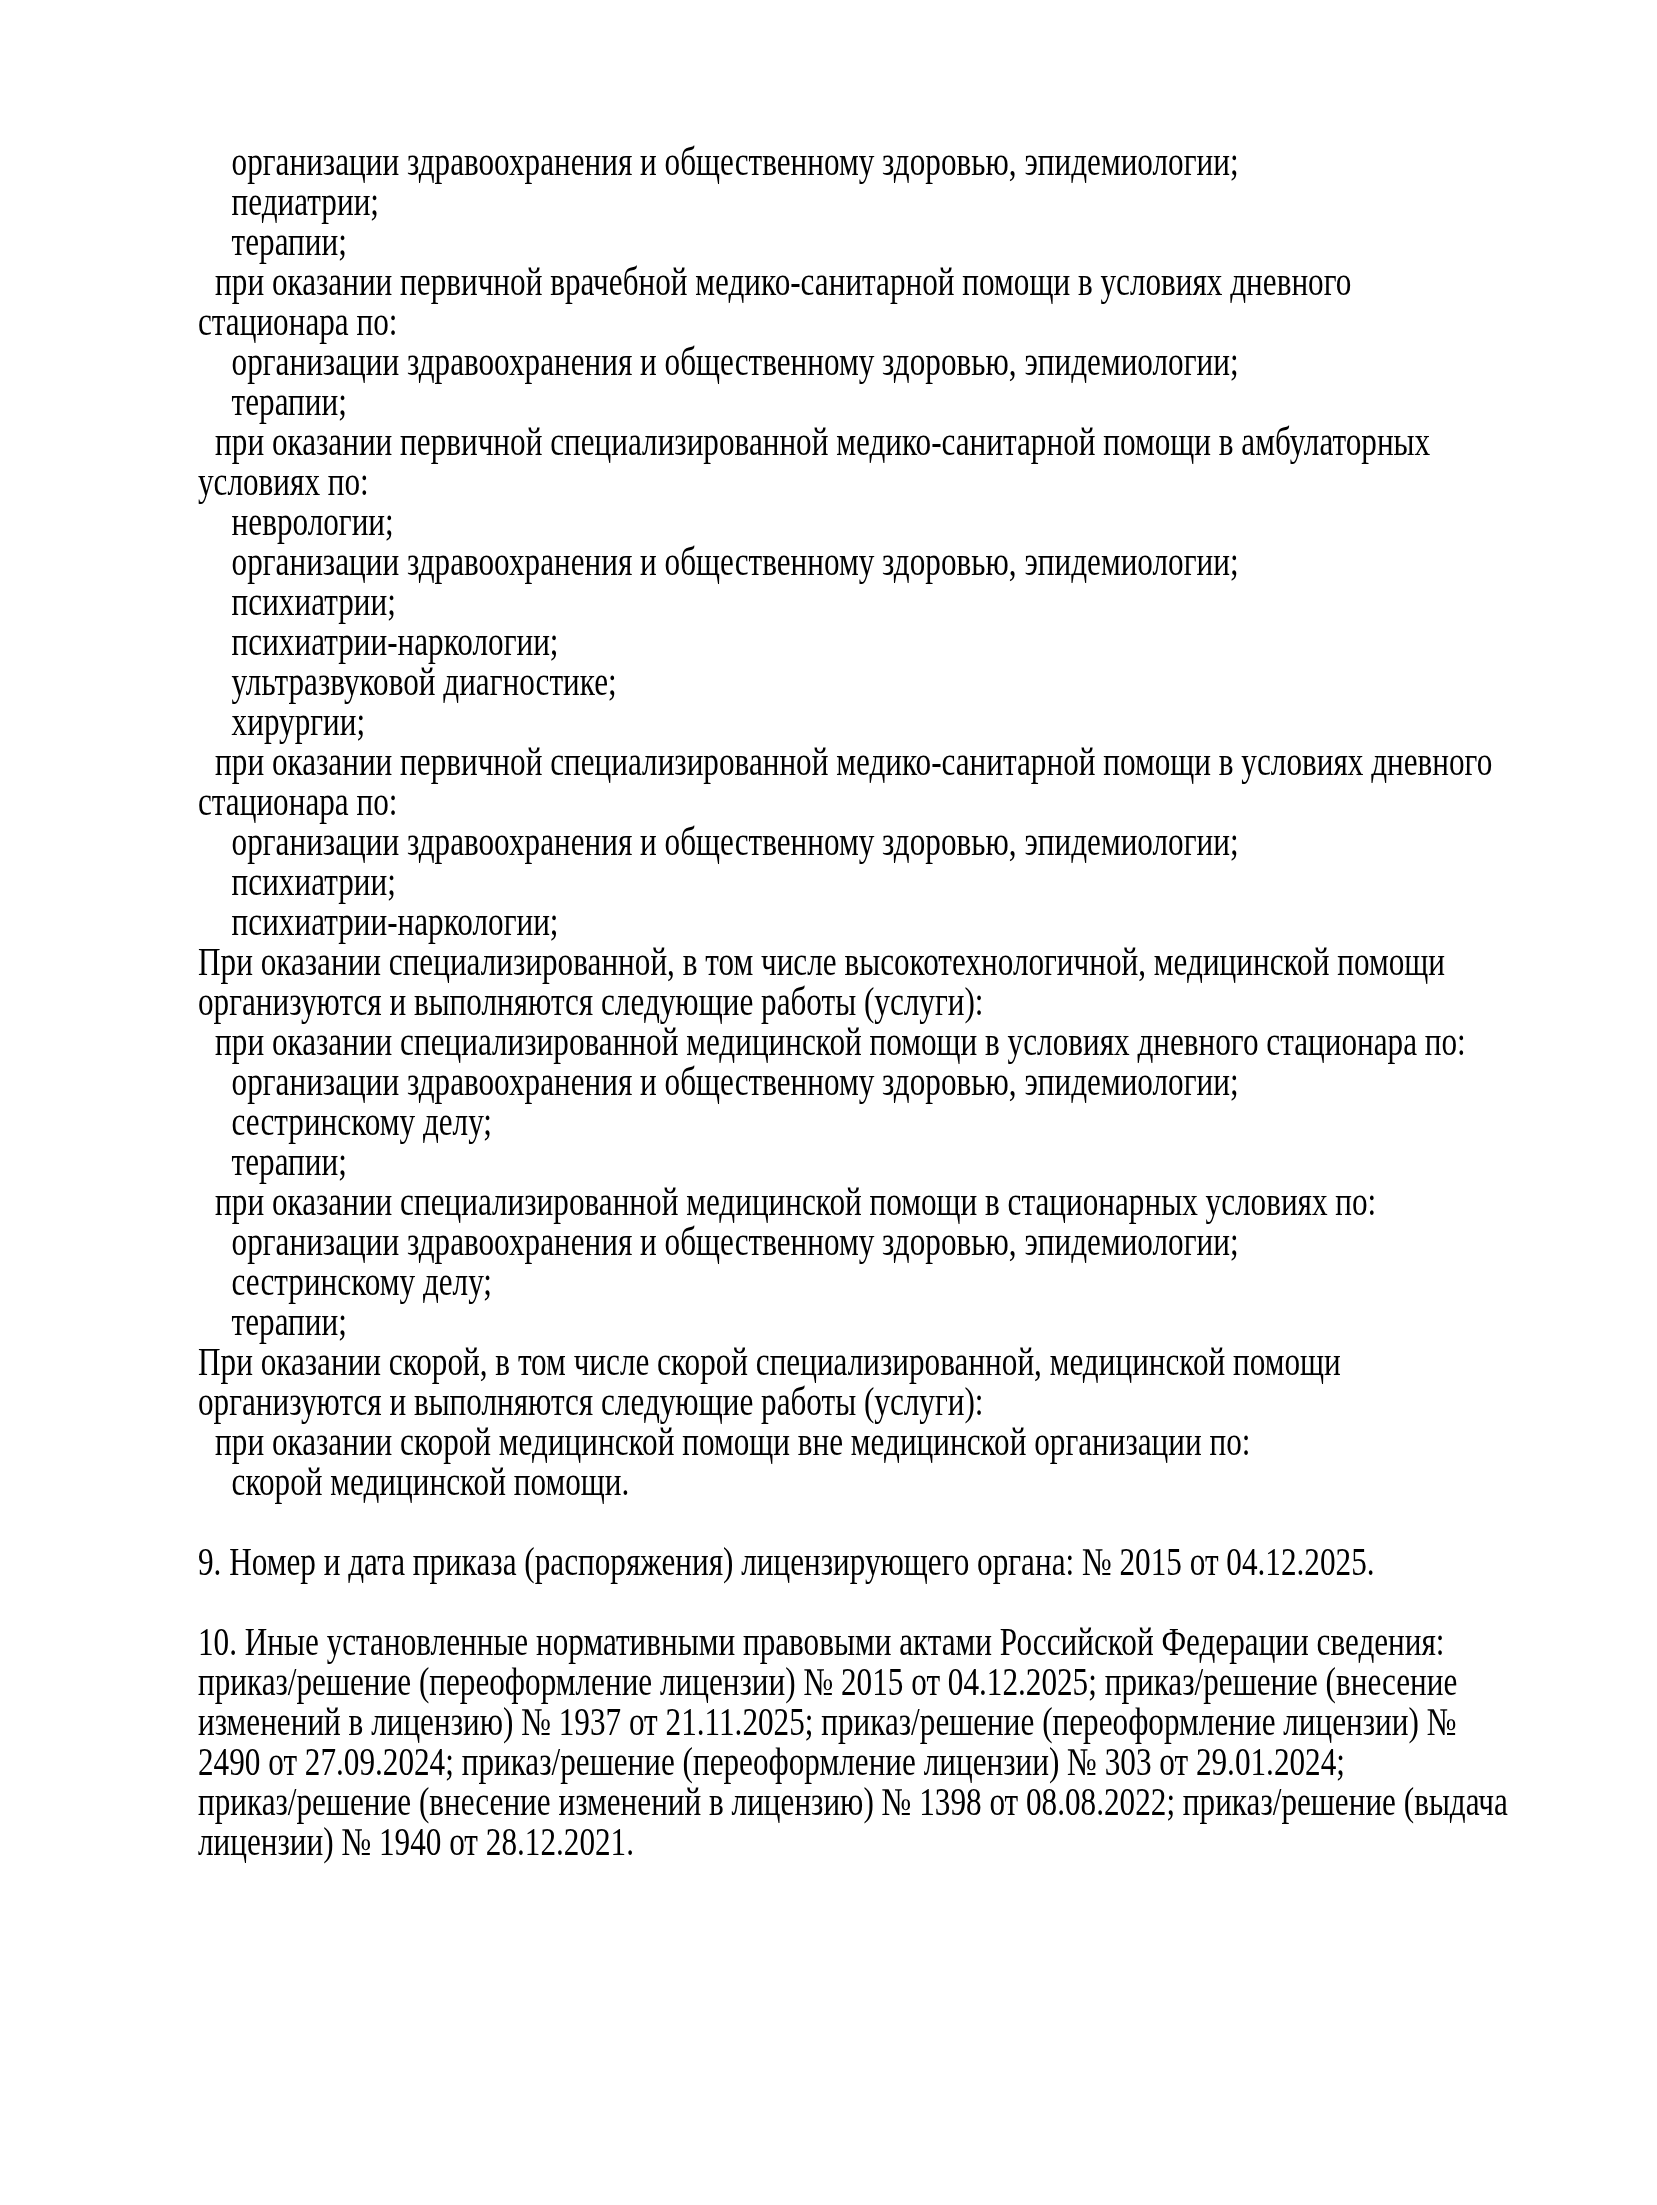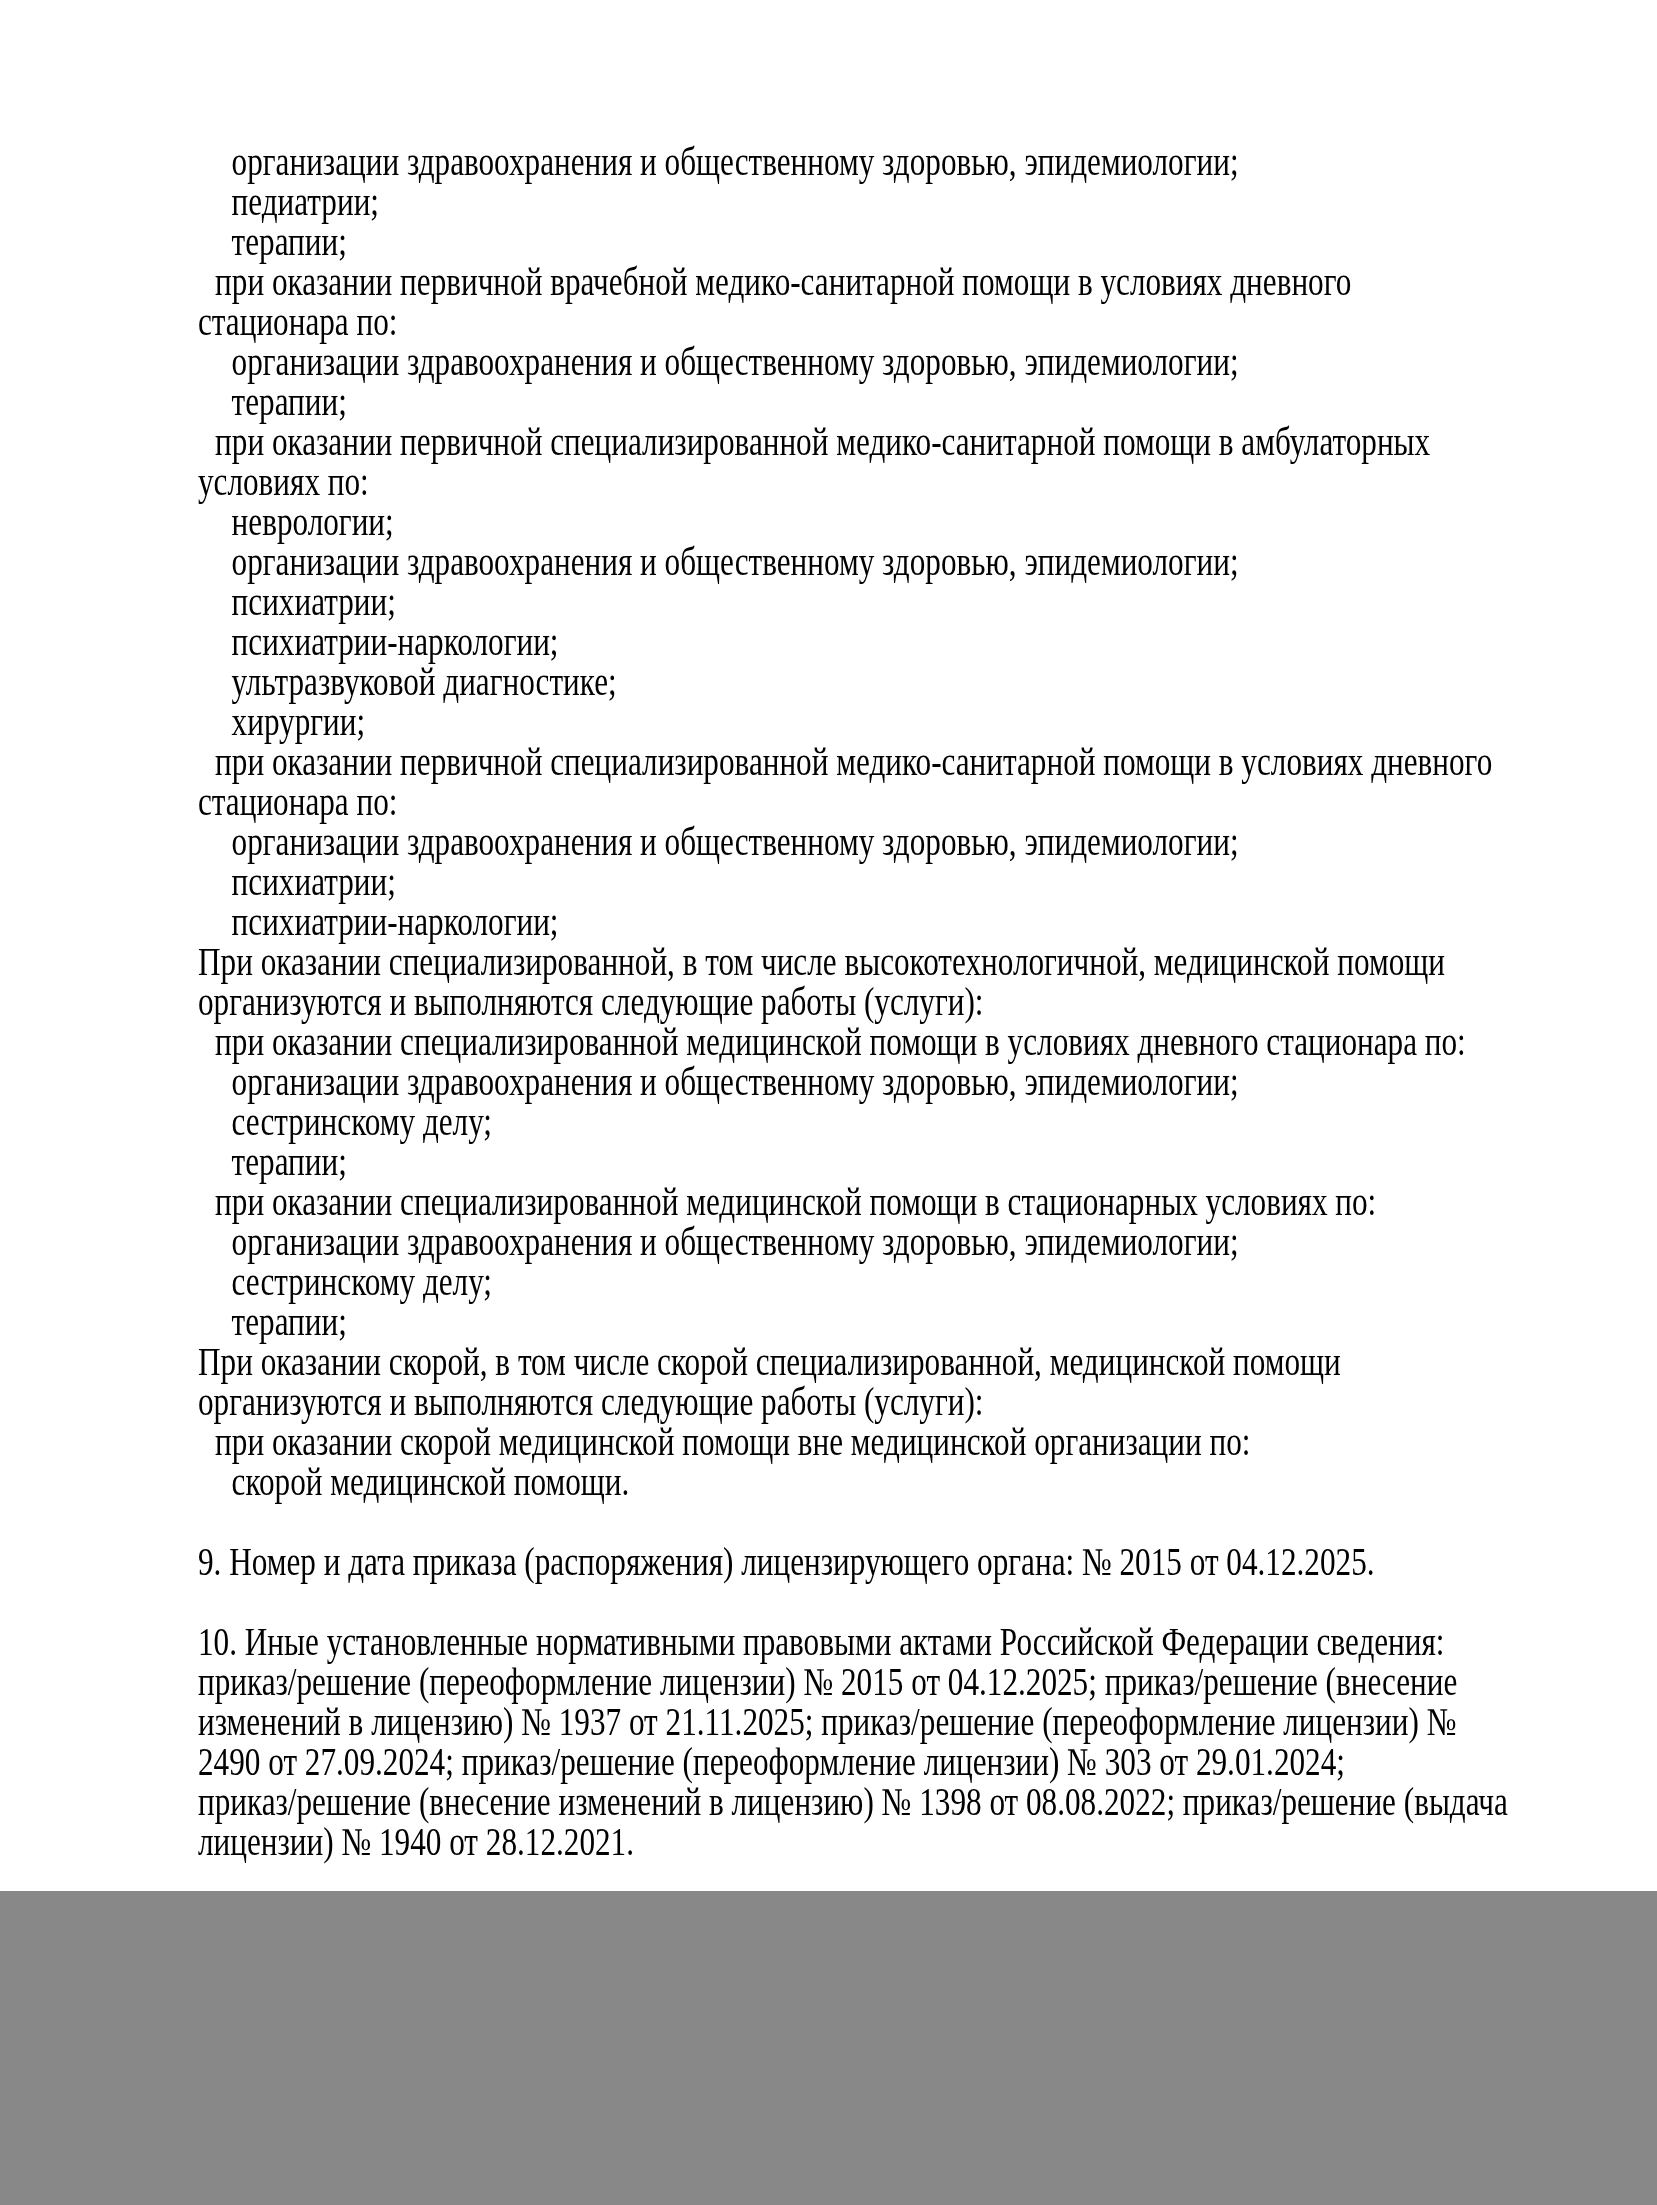--- a/index.html
+++ b/index.html
@@ -4,21 +4,21 @@
 <title>License document page</title>
 <style>
   html, body {
     margin: 0;
     padding: 0;
     background: #888;
   }
   .page {
     position: relative;
     width: 1657px;
-    height: 1891px;
+    height: 2205px;
     background: #ffffff;
     overflow: hidden;
     font-family: "Liberation Serif", "DejaVu Serif", serif;
     color: #000000;
   }
   .text-block {
     position: absolute;
     left: 198px;
     top: 142px;
     width: 1818px;

